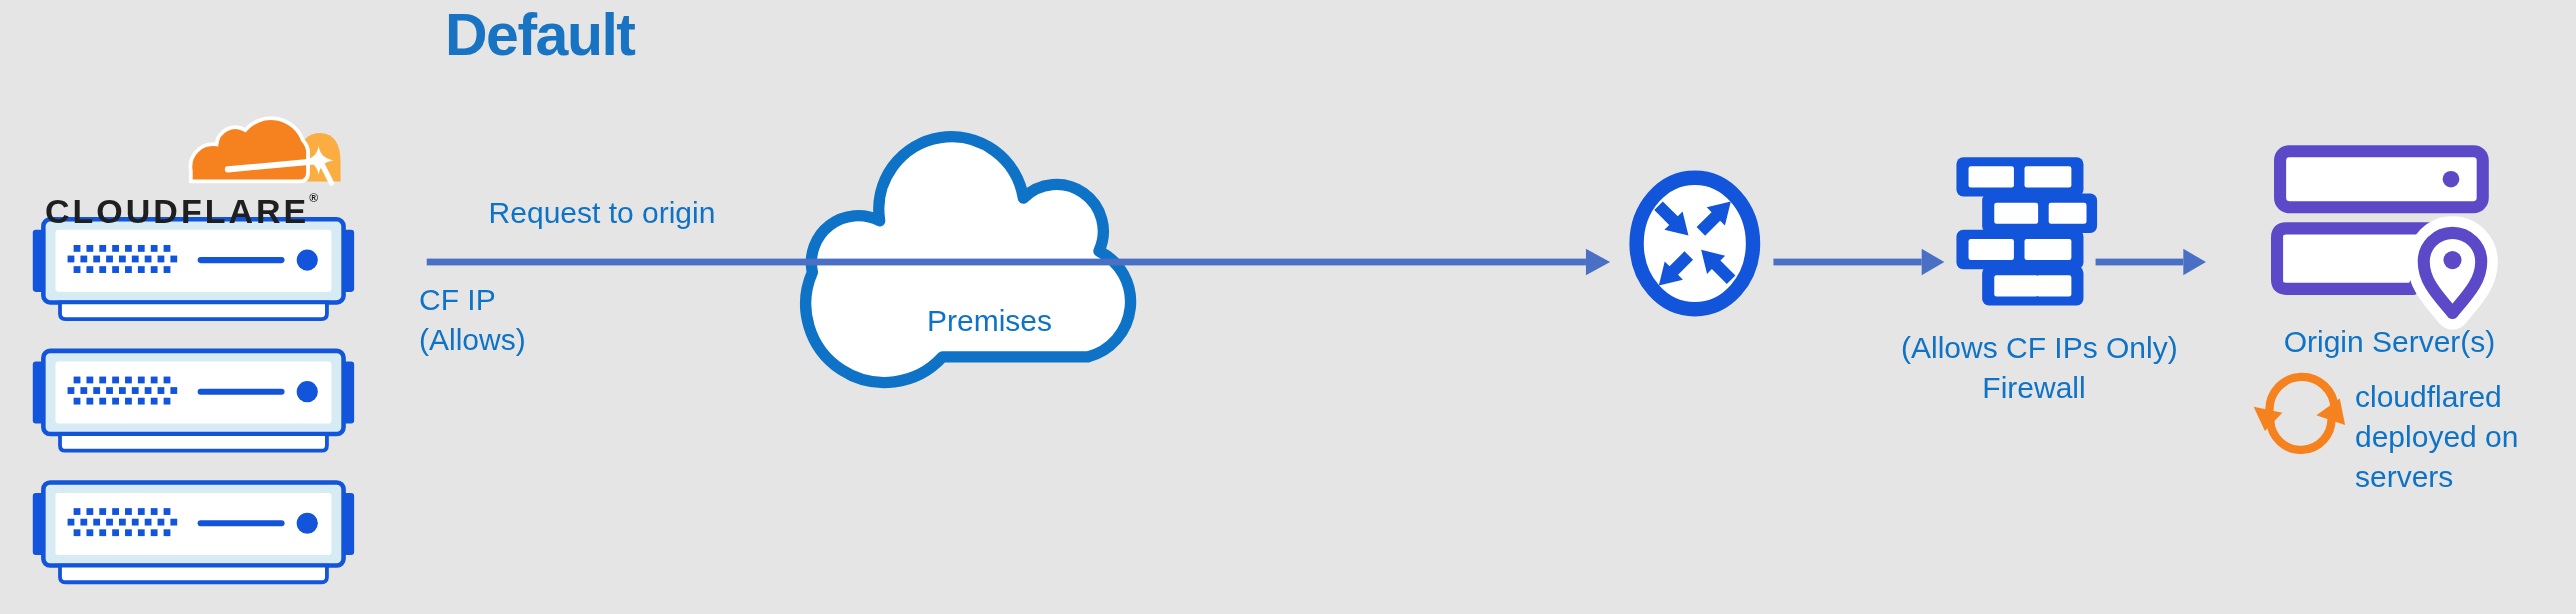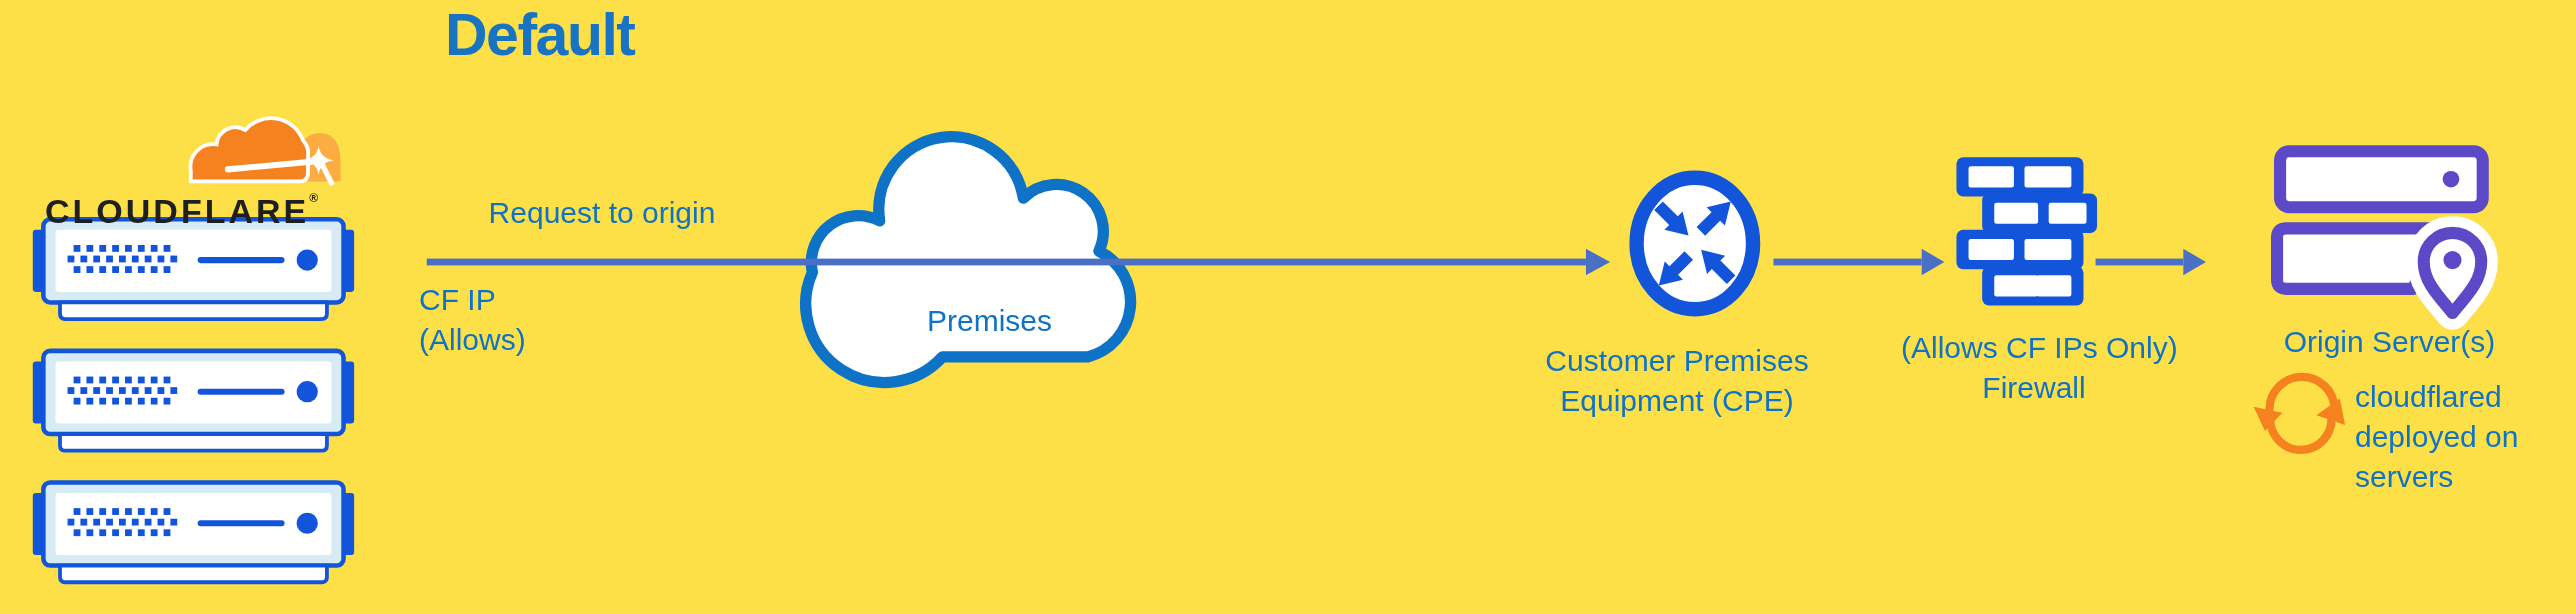--- a/index.html
+++ b/index.html
@@ -9,21 +9,21 @@
     --icon-blue:#1254DA;
     --server-fill:#D7EBF4;
     --purple:#5C49C7;
     --orange:#F6821F;
     --orange-light:#FBAD41;
     --wordmark-black:#1E1F20;
   }
   html,body{margin:0;padding:0;background:#fff;}
   body{width:2576px;height:614px;overflow:hidden;
        font-family:"Liberation Sans", sans-serif;}
-  .canvas{position:relative;width:2576px;height:614px;background:#fde047;}
+  .canvas{position:relative;width:2576px;height:614px;background:#e5e5e5;}
   .canvas > svg{position:absolute;left:0;top:0;}
   .lbl{position:absolute;color:var(--label-blue);font-size:30px;line-height:40px;white-space:nowrap;}
   .lbl.center{text-align:center;}
   .title{position:absolute;left:445px;top:0px;font-size:59px;font-weight:600;
          letter-spacing:-1.5px;color:var(--title-blue);line-height:71px;}
   .wordmark{position:absolute;left:45px;top:180px;font-size:34px;font-weight:bold;
             letter-spacing:3px;color:var(--wordmark-black);line-height:36px;text-align:center;}
   .wordmark sup{font-size:12px;letter-spacing:0;vertical-align:21px;}
   
   .fill-icon{fill:var(--icon-blue);}
@@ -176,24 +176,20 @@
 
   <div class="lbl center" style="left:428px;top:193px;width:348px;">Request to origin</div>
 
   <div class="lbl" style="left:387px;top:280px;margin-left:32px;">
     <div>CF IP</div>
     <div>(Allows)</div>
   </div>
 
   <div class="lbl center" style="left:876px;top:301px;width:227px;">Premises</div>
 
-  <div class="lbl center" style="left:1544px;top:341px;width:266px;">
-    <div>Customer Premises</div>
-    <div>Equipment (CPE)</div>
-  </div>
 
   <div class="lbl center" style="left:1901px;top:328px;width:266px;">
     <div>(Allows CF IPs Only)</div>
     <div>Firewall</div>
   </div>
 
   <div class="lbl center" style="left:2261px;top:322px;width:257px;">Origin Server(s)</div>
 
   <div class="lbl" style="left:2355px;top:377px;">
     <div>cloudflared</div>

